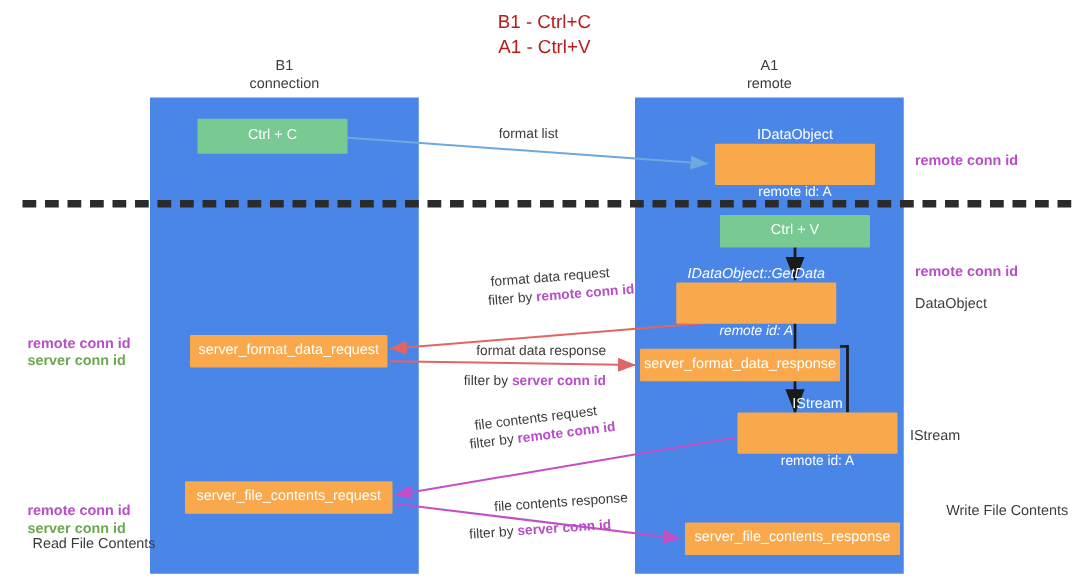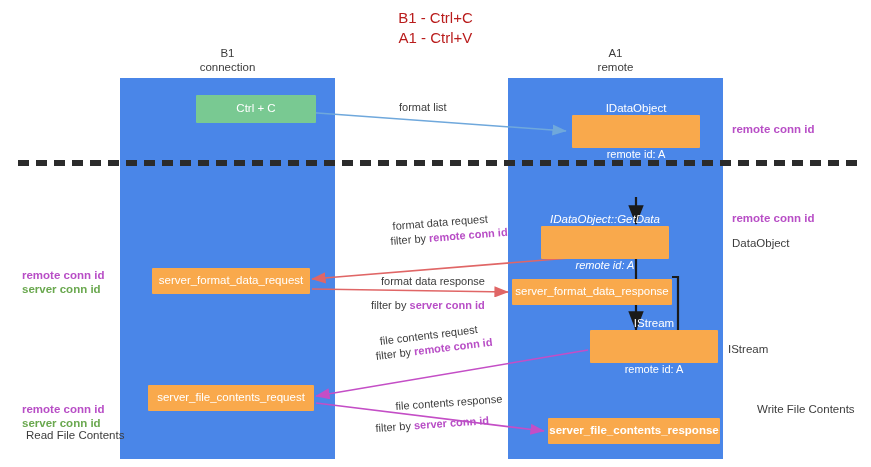--- a/index.html
+++ b/index.html
@@ -58,21 +58,21 @@
     flex-direction: column;
     align-items: center;
     justify-content: center;
     text-align: center;
     color: #ffffff;
     font-size: 11.5px;
     line-height: 13.5px;
     border-radius: 1px;
     padding: 2px 4px;
   }
-  .node.green  { background: #76c893; background: #79c992; margin-left: 38px; }
+  .node.green  { background: #76c893; background: #79c992; }
   .node.orange { background: #f7a64a; background: #f9a94c; text-align: center; }
   .node .l2 { font-size: 11px; margin-top: 32px; }
 
   
   .edge-label {
     position: absolute;
     font-size: 11px;
     color: #3c3c3c;
     white-space: nowrap;
     line-height: 14px;
@@ -158,20 +158,23 @@
 
   <div class="node green" id="n-ctrl-c" style="left:158px; top:95px; width:120px; height:28px;">
     <span>Ctrl + C</span>
   </div>
 
   <div class="node orange" id="n-idataobject" style="left:572px; top:115px; width:128px; height:33px;">
     <span>IDataObject</span>
     <span class="l2">remote id: A</span>
   </div>
 
+  <div class="node green" id="n-ctrl-v" style="left:576px; top:172px; width:120px; height:26px;">
+    <span>Ctrl + V</span>
+  </div>
 
   <div class="node orange" id="n-getdata" style="left:541px; top:226px; width:128px; height:33px;font-style:italic;">
     <span>IDataObject::GetData</span>
     <span class="l2">remote id: A</span>
   </div>
 
   <div class="node orange" id="n-sfdreq" style="left:152px; top:268px; width:158px; height:26px;">
     <span>server_format_data_request</span>
   </div>
 
@@ -181,21 +184,21 @@
 
   <div class="node orange" id="n-istream" style="left:590px; top:330px; width:128px; height:33px;">
     <span>IStream</span>
     <span class="l2">remote id: A</span>
   </div>
 
   <div class="node orange" id="n-sfcreq" style="left:148px; top:385px; width:166px; height:26px;">
     <span>server_file_contents_request</span>
   </div>
 
-  <div class="node orange" id="n-sfcres" style="left:548px; top:418px; width:172px; height:26px;font-weight:bold;">
+  <div class="node orange" id="n-sfcres" style="left:548px; top:418px; width:172px; height:26px;">
     <span>server_file_contents_response</span>
   </div>
 
   <div class="edge-label" style="left:399px; top:100px;">
     <span>format list</span>
   </div>
 
   <div class="edge-label" style="left:392px; top:219px; transform:rotate(-4.5deg); transform-origin:left top;">
     <span>format data request</span>
   </div>

